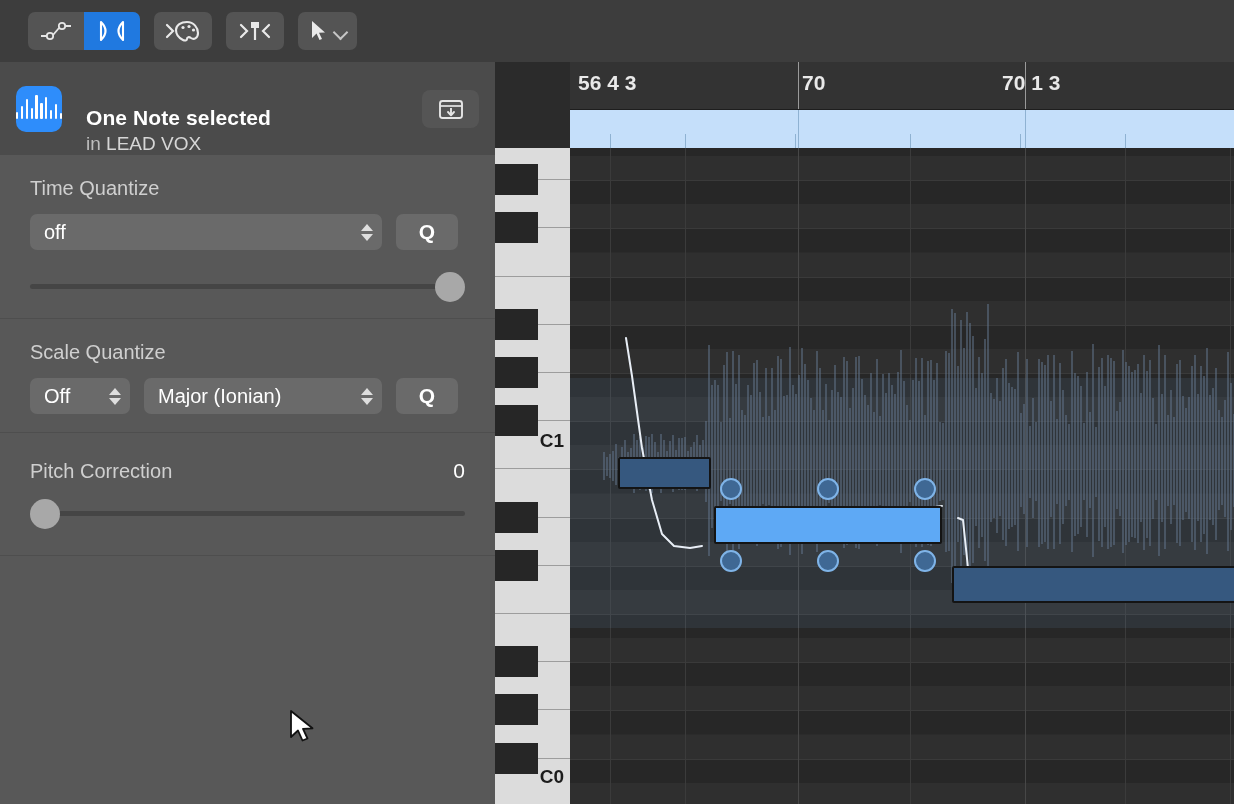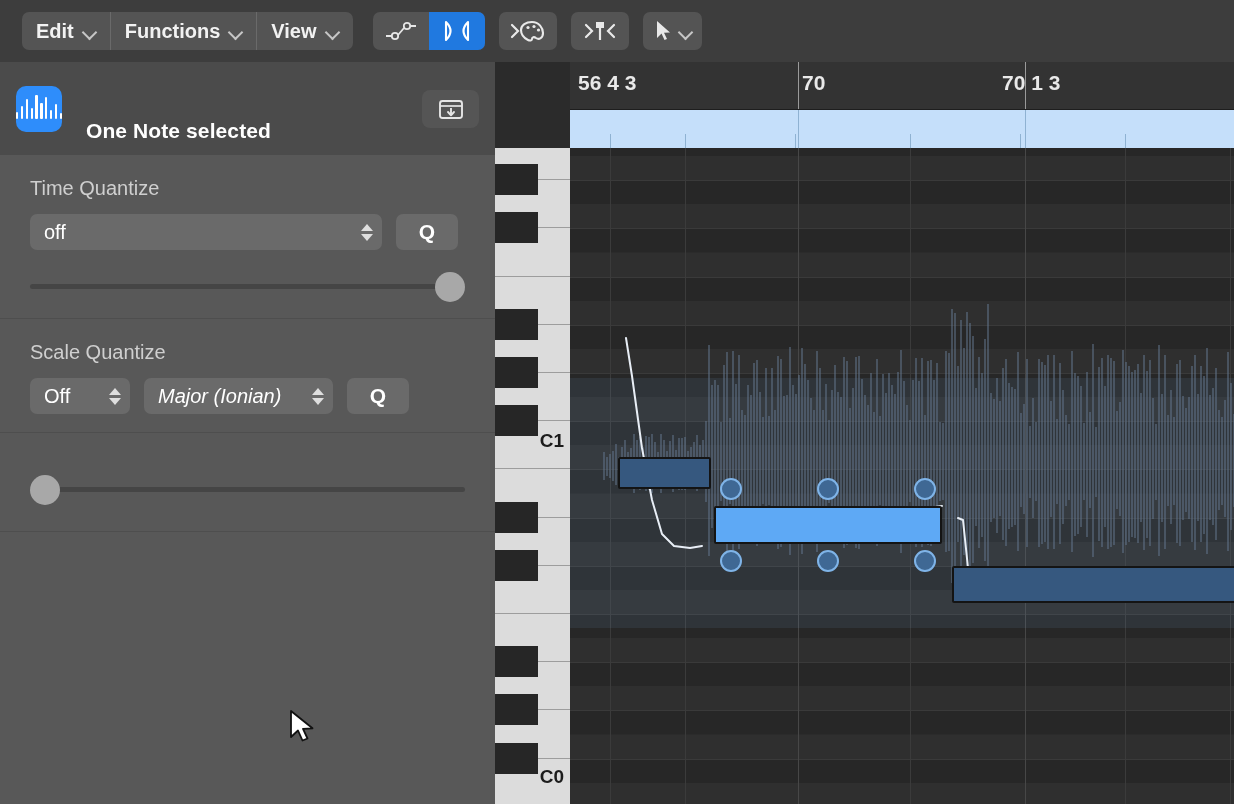--- a/index.html
+++ b/index.html
@@ -100,21 +100,21 @@
   .select {
     height: 36px; background: #6a6a6a; border-radius: 7px;
     display: flex; align-items: center; justify-content: space-between;
     padding: 0 9px 0 14px; cursor: default;
   }
   .select .sv { color: #fff; font-size: 20px; }
   .select .stepper i.up { border-bottom-color: #e8e8e8; }
   .select .stepper i.dn { border-top-color: #e8e8e8; }
   .sel-wide { width: 352px; }
   .sel-off { width: 100px; }
-  .sel-scale { width: 189px; font-style: italic; }
+  .sel-scale { width: 238px; }
   .qbtn {
     width: 62px; height: 36px; background: #6a6a6a; border-radius: 7px;
     color: #fff; font-size: 21px; font-weight: 700;
     display: flex; align-items: center; justify-content: center; cursor: default;
   }
 
   .param-head { display: flex; align-items: baseline; justify-content: space-between; }
   .param-name { color: #cfcfcf; font-size: 20px; }
   .param-val { color: #ffffff; font-size: 21px; font-weight: 500; }
   .slider { position: relative; height: 28px; margin-top: 16px; }
@@ -186,34 +186,20 @@
 
   .cursor { position: absolute; pointer-events: none; z-index: 50; }
 </style>
 </head>
 <body>
 
 <div id="app">
 
   <div class="toolbar">
 
-    <div class="menu-group">
-      <div class="menu-btn">
-        <span>Edit</span>
-        <span class="chev"></span>
-      </div>
-      <div class="menu-btn">
-        <span>Functions</span>
-        <span class="chev"></span>
-      </div>
-      <div class="menu-btn">
-        <span>View</span>
-        <span class="chev"></span>
-      </div>
-    </div>
 
     <div class="seg-group">
       <div class="seg-btn">
         <svg width="32" height="20" viewBox="0 0 32 20">
           <line x1="1" y1="15" x2="7" y2="15" stroke="#e6e6e6" stroke-width="1.8"></line>
           <circle cx="10" cy="15" r="3.2" fill="none" stroke="#e6e6e6" stroke-width="1.8"></circle>
           <line x1="13" y1="14" x2="19" y2="7" stroke="#e6e6e6" stroke-width="1.8"></line>
           <circle cx="22" cy="5" r="3.2" fill="none" stroke="#e6e6e6" stroke-width="1.8"></circle>
           <line x1="25" y1="5" x2="31" y2="5" stroke="#e6e6e6" stroke-width="1.8"></line>
         </svg>
@@ -265,20 +251,24 @@
         <span style="height:11px"></span>
           <span style="height:24px"></span>
           <span style="height:16px"></span>
         <span style="height:22px"></span>
           <span style="height:9px"></span>
           <span style="height:15px"></span>
         <span style="height:6px"></span>
       </div>
       <div class="insp-head-txt">
         <div class="insp-title">One Note selected</div>
+        <div class="insp-sub">
+          <span>in</span>
+          <b>LEAD VOX</b>
+        </div>
       </div>
       <div class="hdr-btn">
         <svg width="26" height="22" viewBox="0 0 26 22">
           <rect x="2" y="3" width="22" height="17" rx="2.5" fill="none" stroke="#e6e6e6" stroke-width="1.9"></rect>
           <line x1="2" y1="8" x2="24" y2="8" stroke="#e6e6e6" stroke-width="1.7"></line>
           <line x1="13" y1="10" x2="13" y2="17" stroke="#e6e6e6" stroke-width="1.9"></line>
           <path d="M10 14 L13 17.3 L16 14" fill="none" stroke="#e6e6e6" stroke-width="1.9" stroke-linecap="round" stroke-linejoin="round"></path>
         </svg>
       </div>
     </div>
@@ -318,20 +308,24 @@
           <span class="stepper">
               <i class="up"></i>
               <i class="dn"></i>
             </span>
         </div>
         <div class="qbtn">Q</div>
       </div>
     </div>
 
     <div class="section" style="padding-top:26px;padding-bottom:28px">
+      <div class="param-head">
+        <span class="param-name">Pitch Correction</span>
+        <span class="param-val">0</span>
+      </div>
       <div class="slider">
         <div class="track"></div>
         <div class="thumb" id="thumb-pitch" style="left: 15px;"></div>
       </div>
     </div>
 
   </div>
 
   <div class="editor">
 

